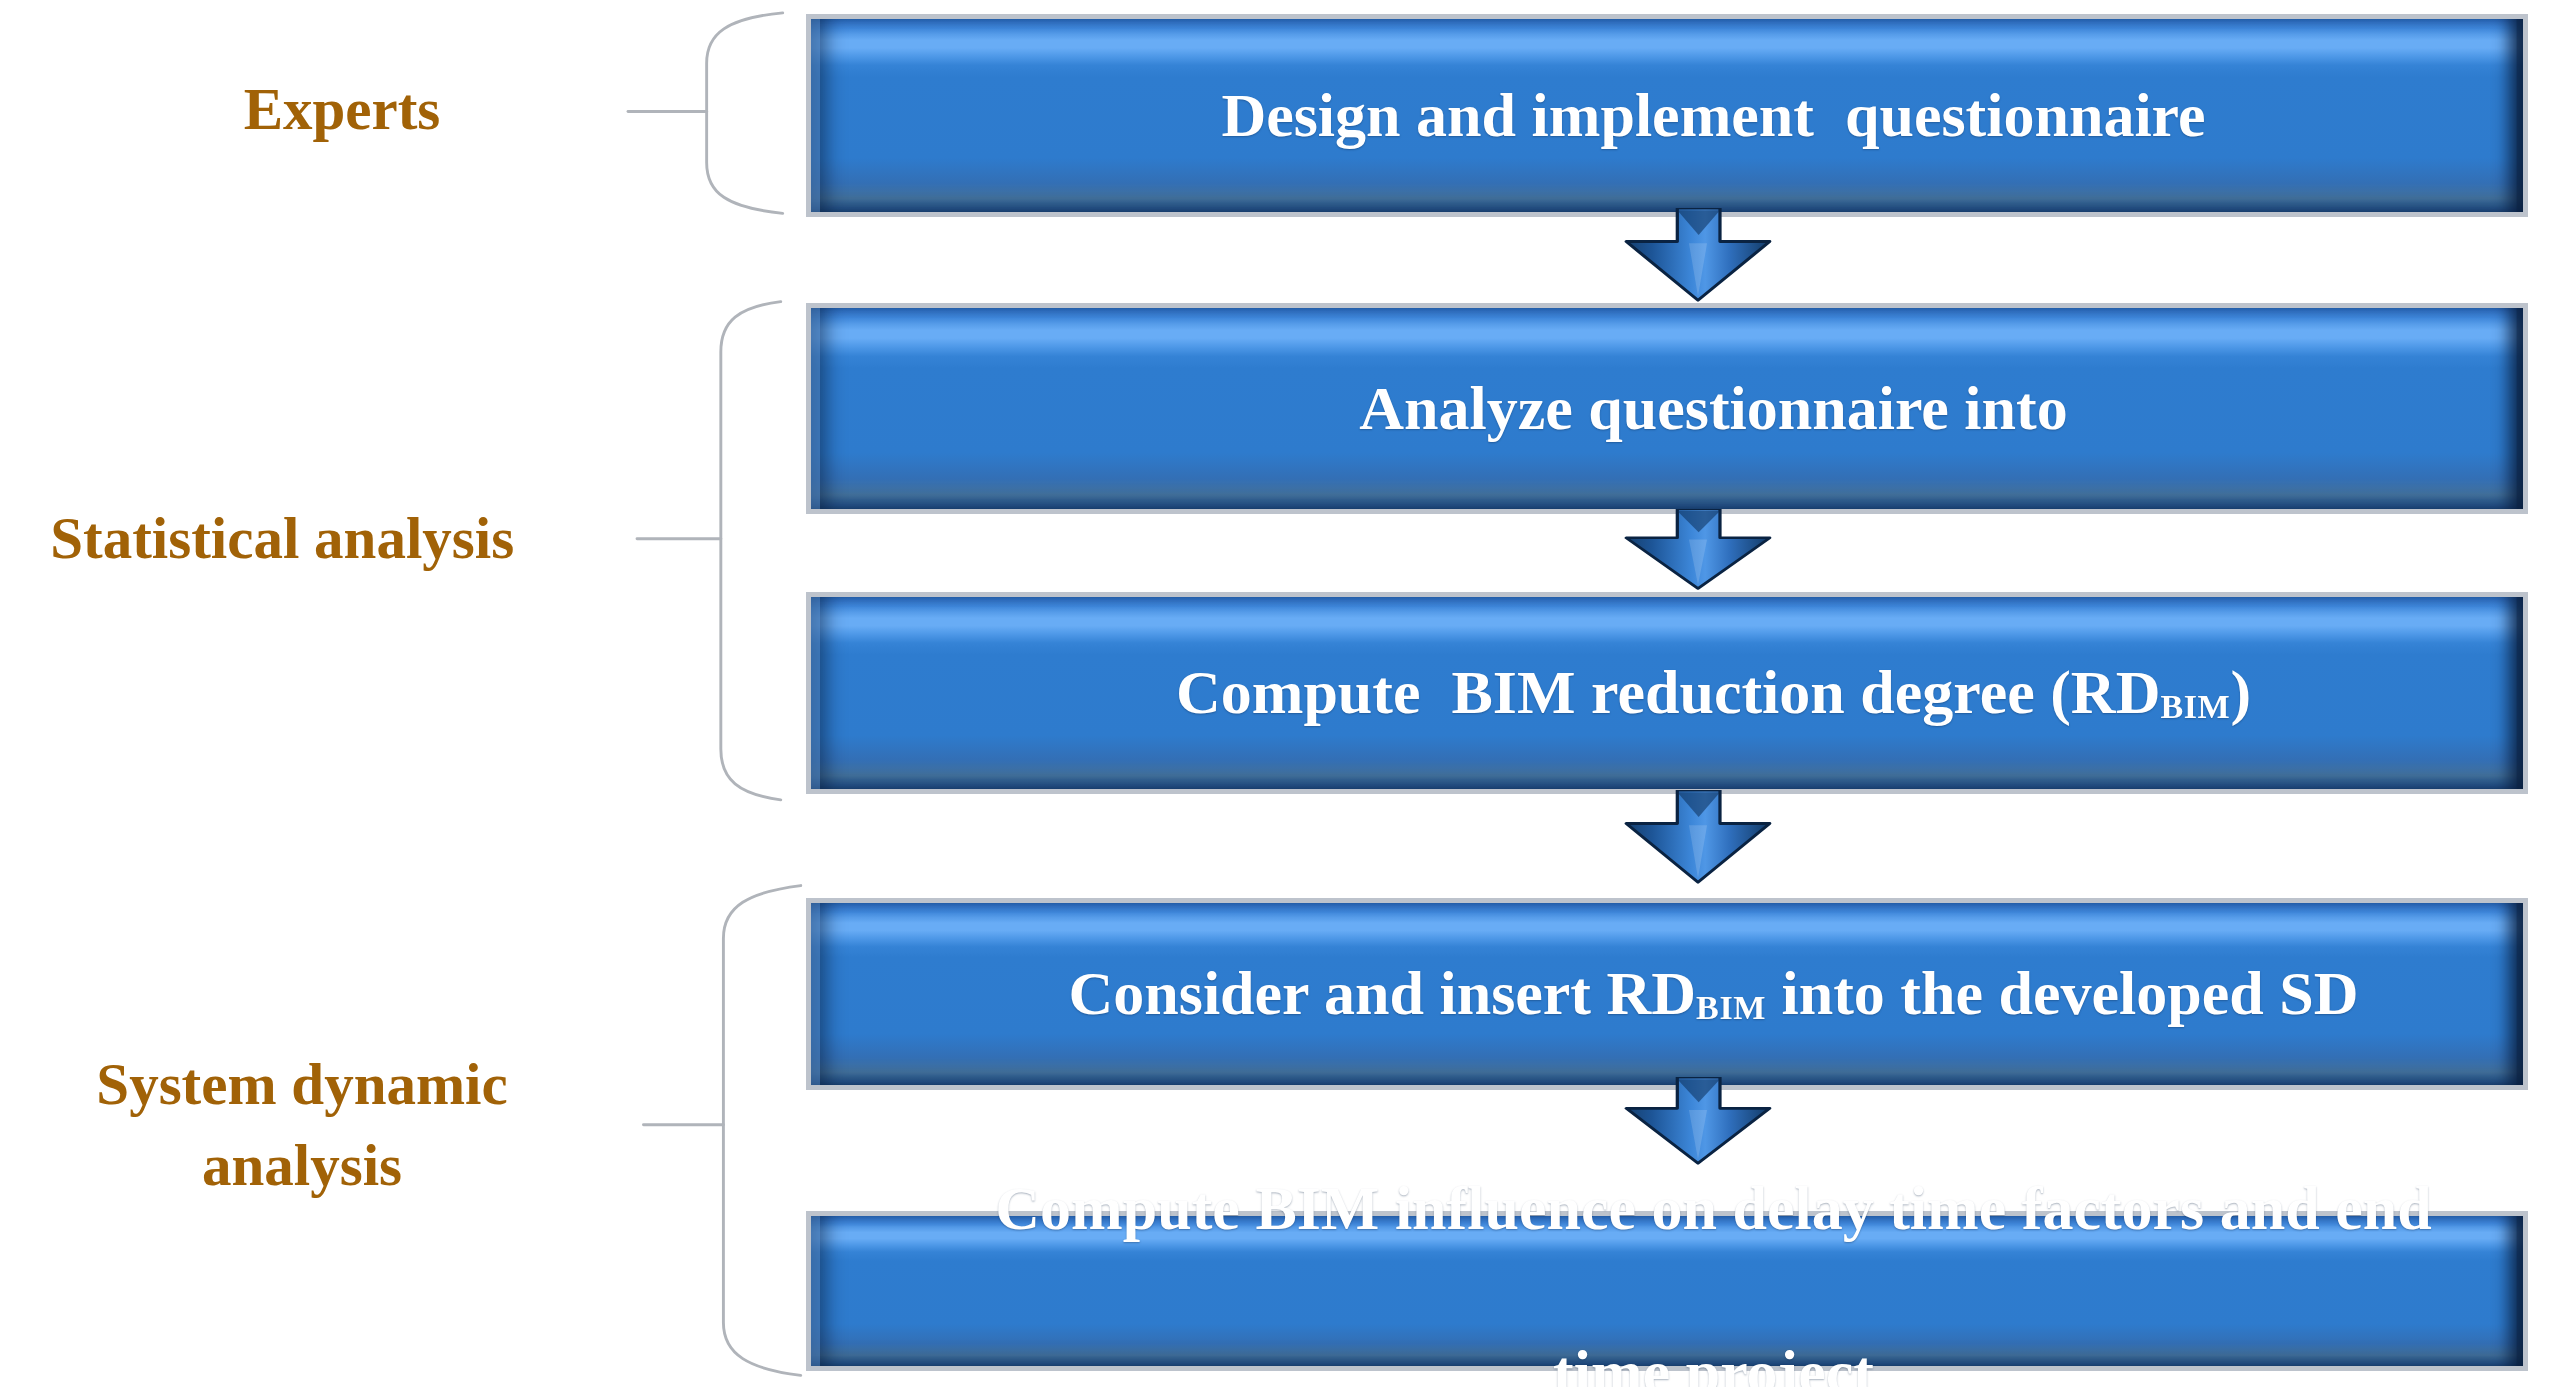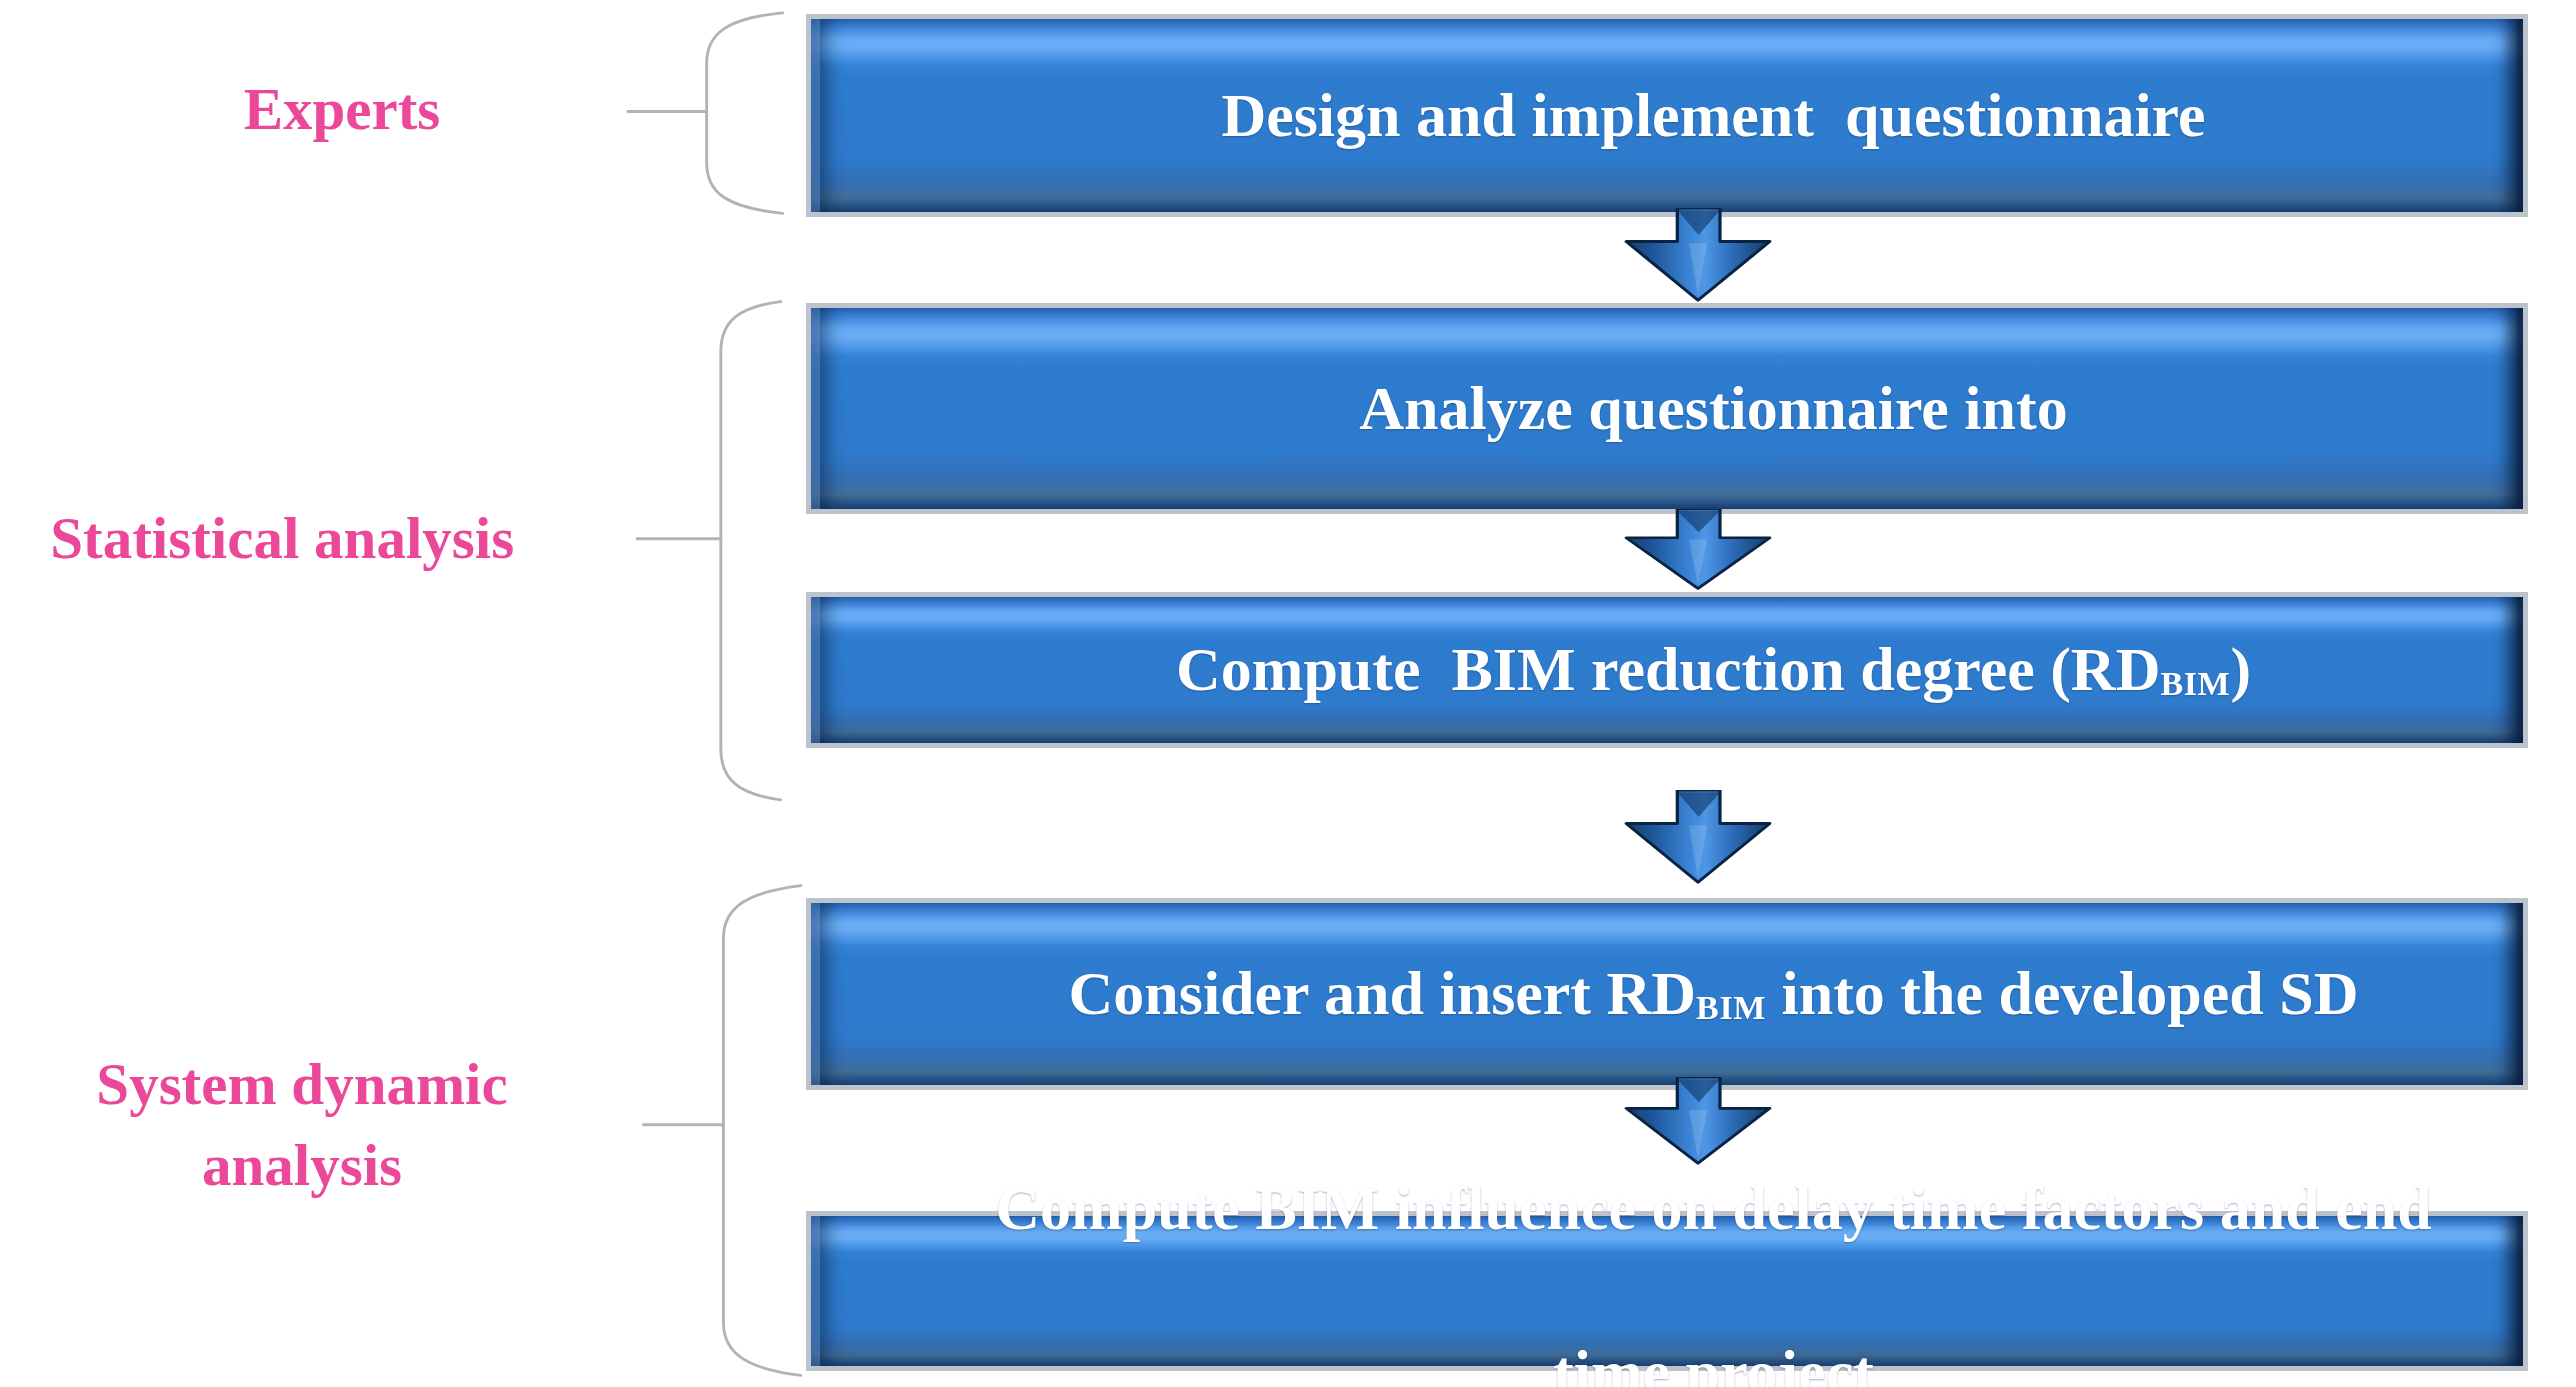--- a/index.html
+++ b/index.html
@@ -2,21 +2,21 @@
 <html style="font-size:10.3px"><head>
 <meta charset="utf-8">
 <style>
   html,body{margin:0;padding:0;background:#ffffff;}
   .canvas{
     position:relative;width:2576px;height:1387px;background:#ffffff;overflow:hidden;
     font-family:"Liberation Serif", serif;
   }
   
   .side-label{
-    position:absolute;color:#ec4899;font-weight:700;text-align:center;
+    position:absolute;color:#a16207;font-weight:700;text-align:center;
     font-size:59px;line-height:1.0;letter-spacing:0px;
   }
   .side-label.two-line{line-height:81px;}
   
   .overlay{position:absolute;left:0;top:0;width:2576px;height:1387px;pointer-events:none;}
   
   .box{
     position:absolute;left:806px;width:1722px;box-sizing:border-box;
     border:5.2px solid #bdc3cc;
     background:linear-gradient(180deg,
@@ -112,21 +112,21 @@
       <span>Analyze questionnaire into</span>
     </div>
   </div>
 
   <svg class="arrow" style="top:509px;height:81px;" viewBox="0 0 232 160" preserveAspectRatio="none">
     <path d="M84 0 L150 0 L150 57 L227 57 L116 157 L5 57 L84 57 Z" fill="url(#arrowGrad)" stroke="#0a2342" stroke-width="5" stroke-linejoin="round"></path>
     <path d="M84 4 L150 4 L117 46 Z" fill="#0b2d58" opacity="0.55"></path>
     <path d="M116 150 L102 60 L130 60 Z" fill="#ffffff" opacity="0.15"></path>
   </svg>
 
-  <div class="box" style="top:592px;height:156px;">
+  <div class="box" style="top:592px;height:202px;">
     <div class="box-label">
       <span>Compute  BIM reduction degree (RD</span><sub>BIM</sub><span>)</span>
     </div>
   </div>
 
   <svg class="arrow" style="top:790px;height:94px;" viewBox="0 0 232 160" preserveAspectRatio="none">
     <path d="M84 0 L150 0 L150 57 L227 57 L116 157 L5 57 L84 57 Z" fill="url(#arrowGrad)" stroke="#0a2342" stroke-width="5" stroke-linejoin="round"></path>
     <path d="M84 4 L150 4 L117 46 Z" fill="#0b2d58" opacity="0.55"></path>
     <path d="M116 150 L102 60 L130 60 Z" fill="#ffffff" opacity="0.15"></path>
   </svg>

